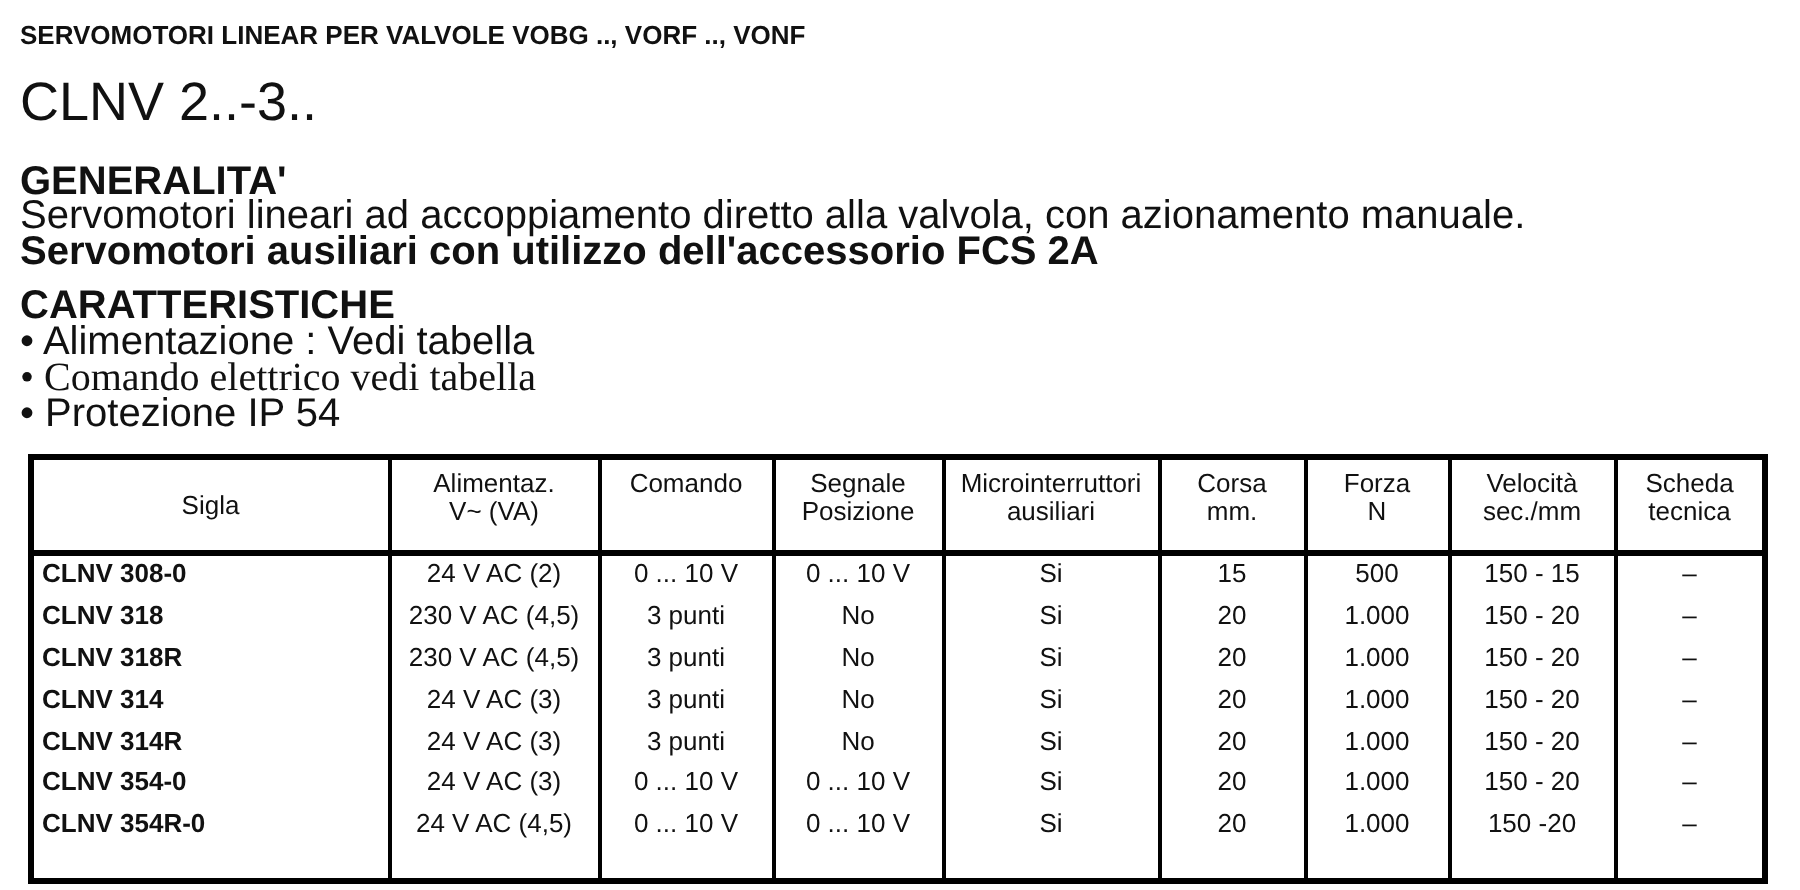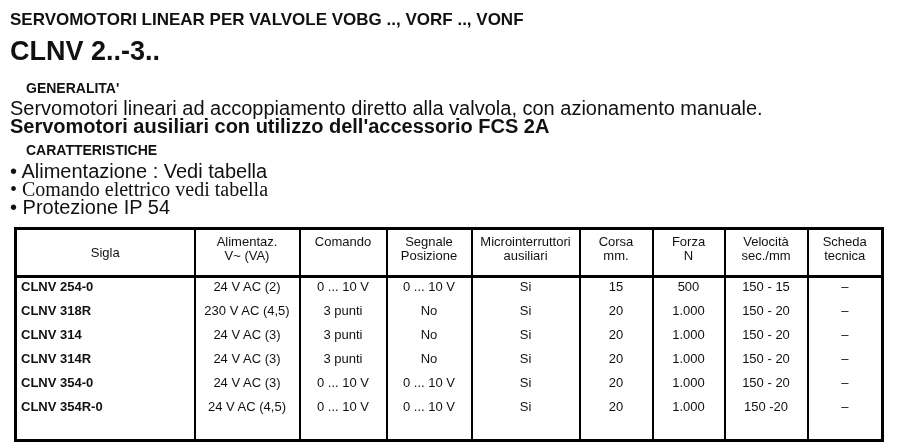--- a/index.html
+++ b/index.html
@@ -1,20 +1,20 @@
 <!DOCTYPE html>
 <html><head>
 <meta charset="utf-8">
 <style>
   html, body { margin: 0; padding: 0; background: #ffffff; }
   body { width: 900px; height: 445px; position: relative; overflow: hidden;
          font-family: "Liberation Sans", sans-serif; color: #111111; }
-  .title { position: absolute; left: 10px; top: 10px; font-size: 17px; font-weight: bold; letter-spacing: 0; }
-  .model { position: absolute; left: 10px; top: 36px; font-size: 27px; font-weight: bold; }
-  .sec-head { position: absolute; left: 26px; font-size: 14px; font-weight: bold; }
+  .title { position: absolute; left: 10px; top: 10px; font-size: 13px; font-weight: bold; letter-spacing: 0; }
+  .model { position: absolute; left: 10px; top: 36px; font-size: 27px; font-weight: normal; }
+  .sec-head { position: absolute; left: 10px; font-size: 20px; font-weight: bold; }
   .line { position: absolute; left: 10px; font-size: 20px; white-space: nowrap; }
   .line.bold { font-weight: bold; }
   table.spec { position: absolute; left: 14px; top: 227px; width: 867px; height: 215px;
                border-collapse: collapse; border: 3px solid #000; font-size: 13px; table-layout: fixed; }
   table.spec th { font-weight: normal; border: 2px solid #000; border-bottom: 3px solid #000;
                   height: 40px; vertical-align: top; padding: 5px 2px 0 2px; line-height: 14px; text-align: center; }
   table.spec th.sigla { vertical-align: middle; padding-top: 1px; }
   table.spec td { border-left: 2px solid #000; border-right: 2px solid #000; text-align: center;
                   padding: 0 2px; height: 17px; line-height: 17px; vertical-align: top; }
   table.spec td.sigla { text-align: left; font-weight: bold; padding-left: 4px; }
@@ -80,28 +80,39 @@
           <span class="cellstack">sec./mm</span>
         </th>
       <th>
           <span class="cellstack">Scheda</span>
           <span class="cellstack">tecnica</span>
         </th>
     </tr>
   </thead>
   <tbody id="tbody">
       <tr>
-        <td class="sigla">CLNV 254-0</td>
+        <td class="sigla">CLNV 308-0</td>
         <td>24 V AC (2)</td>
         <td>0 ... 10 V</td>
         <td>0 ... 10 V</td>
         <td>Si</td>
         <td>15</td>
         <td>500</td>
         <td>150 - 15</td>
+        <td>–</td>
+      </tr>
+      <tr>
+        <td class="sigla">CLNV 318</td>
+        <td>230 V AC (4,5)</td>
+        <td>3 punti</td>
+        <td>No</td>
+        <td>Si</td>
+        <td>20</td>
+        <td>1.000</td>
+        <td>150 - 20</td>
         <td>–</td>
       </tr>
       <tr>
         <td class="sigla">CLNV 318R</td>
         <td>230 V AC (4,5)</td>
         <td>3 punti</td>
         <td>No</td>
         <td>Si</td>
         <td>20</td>
         <td>1.000</td>

